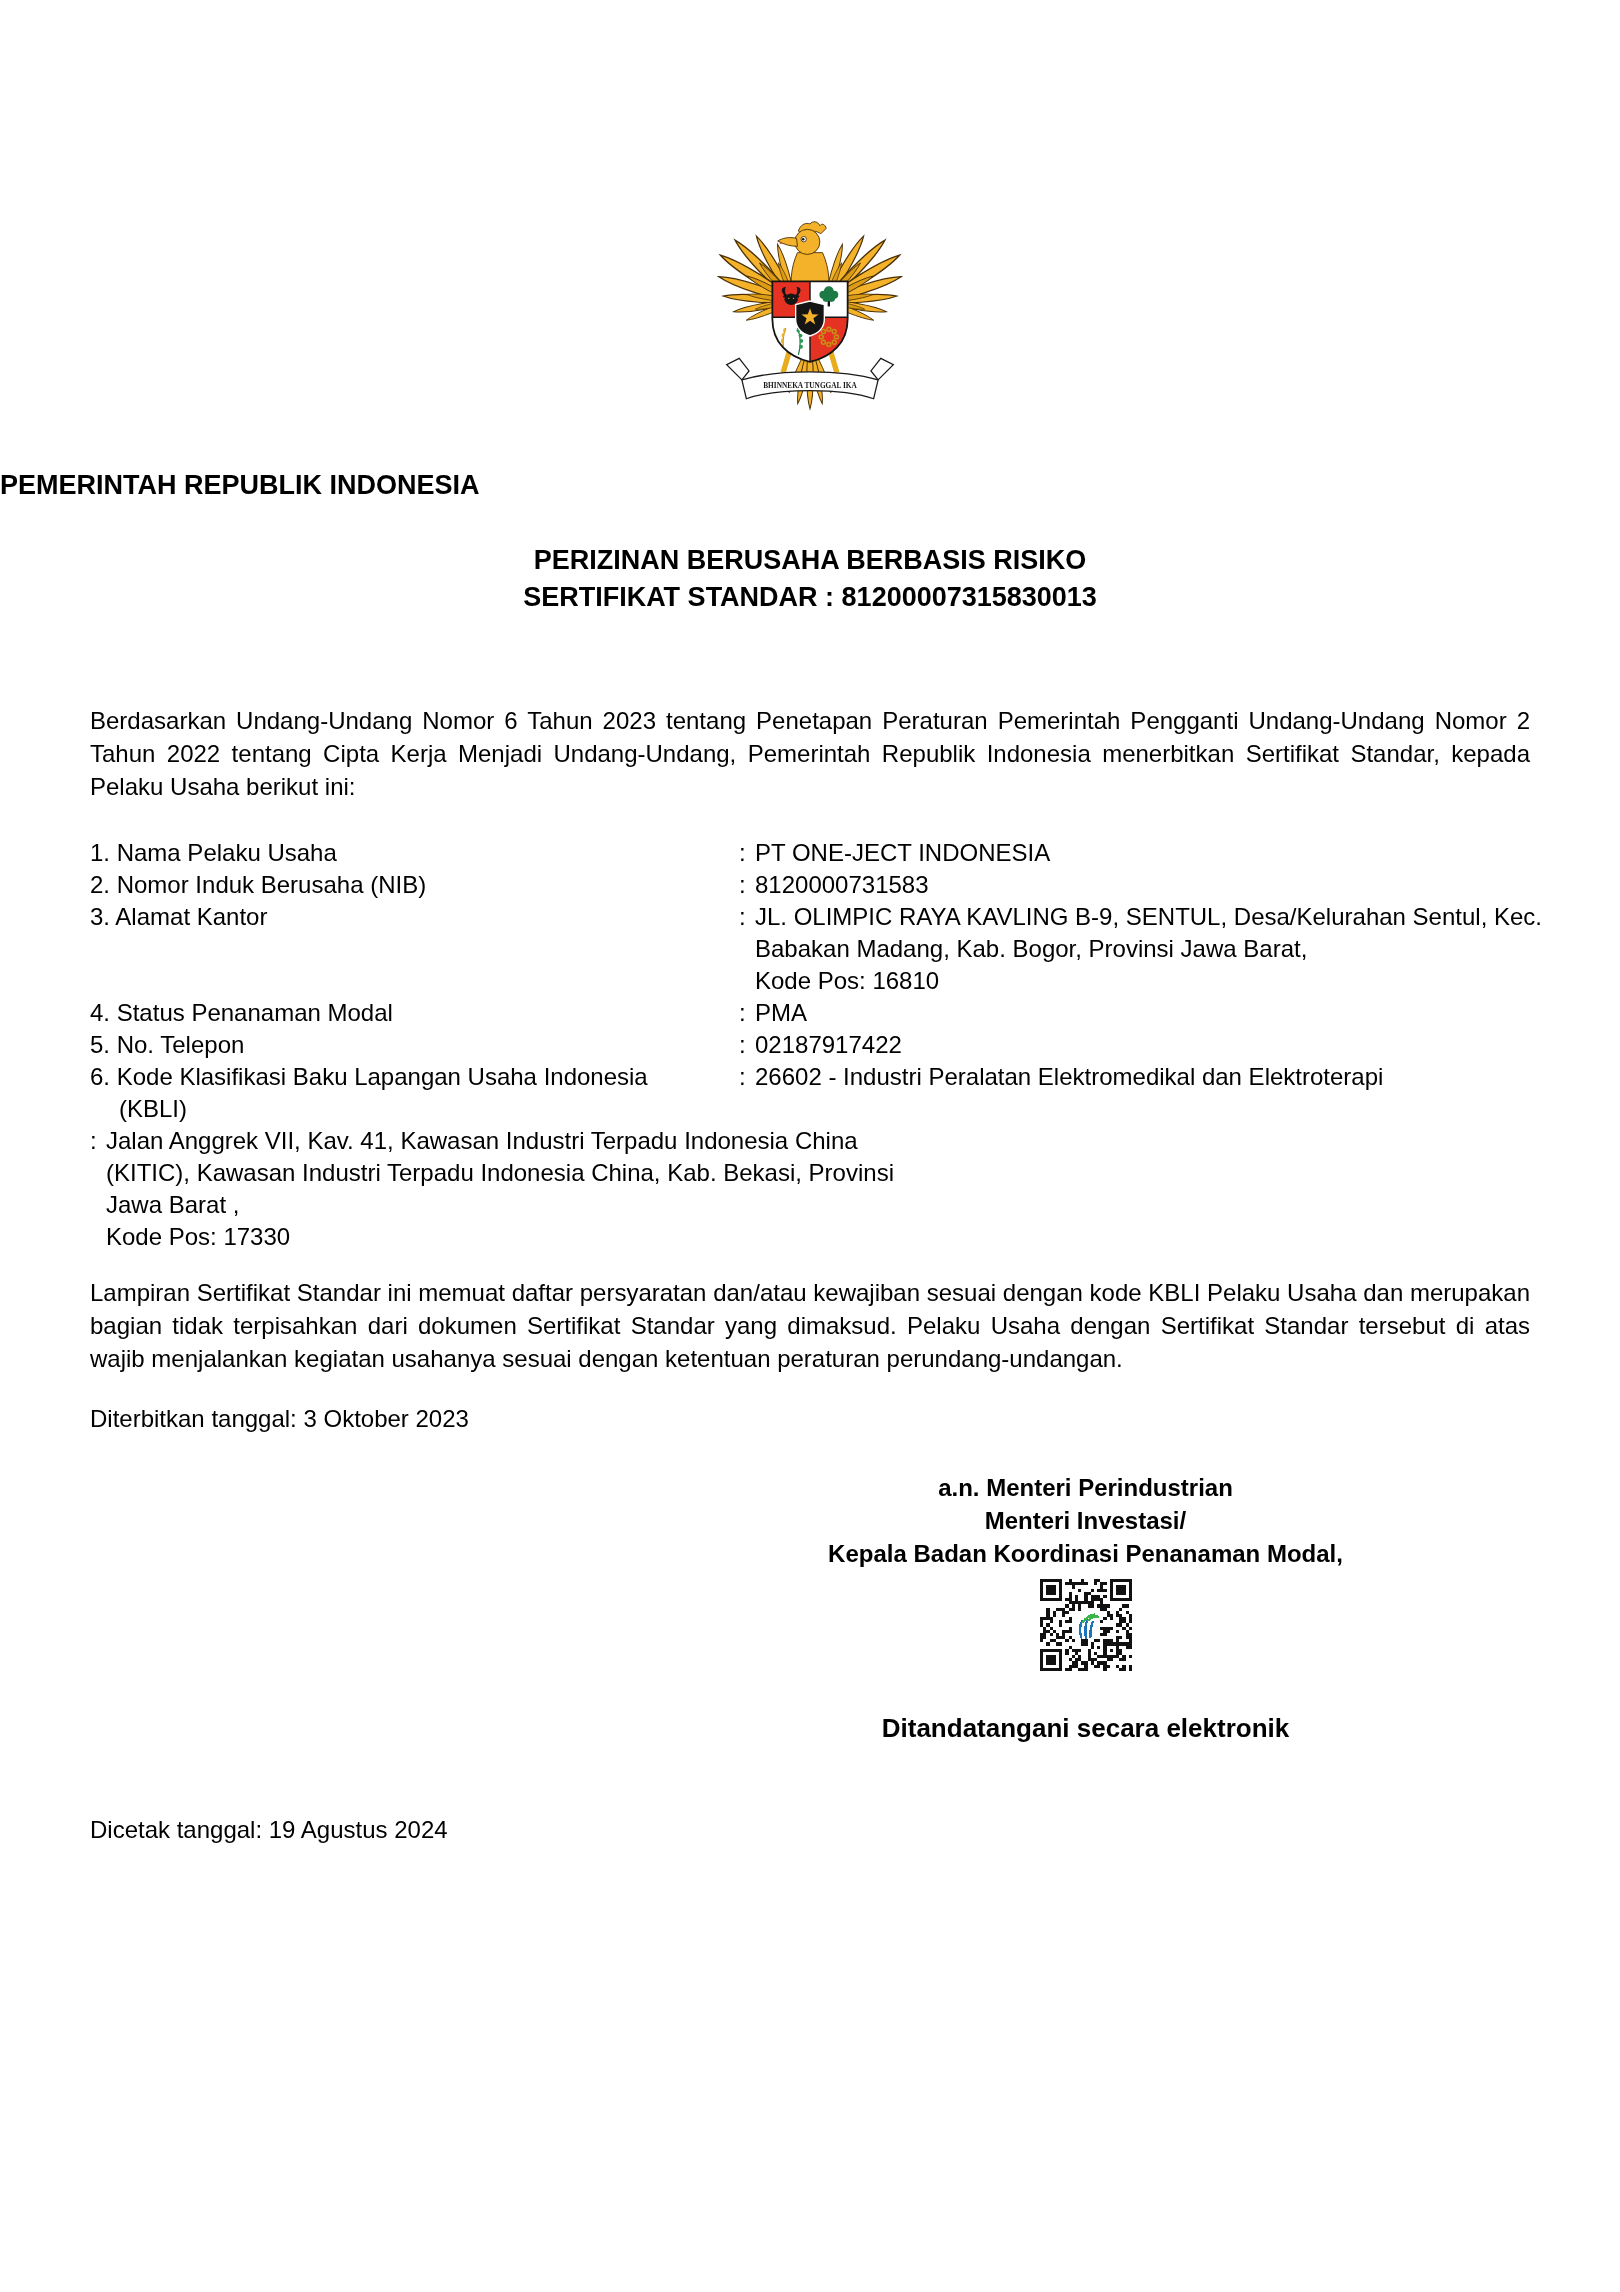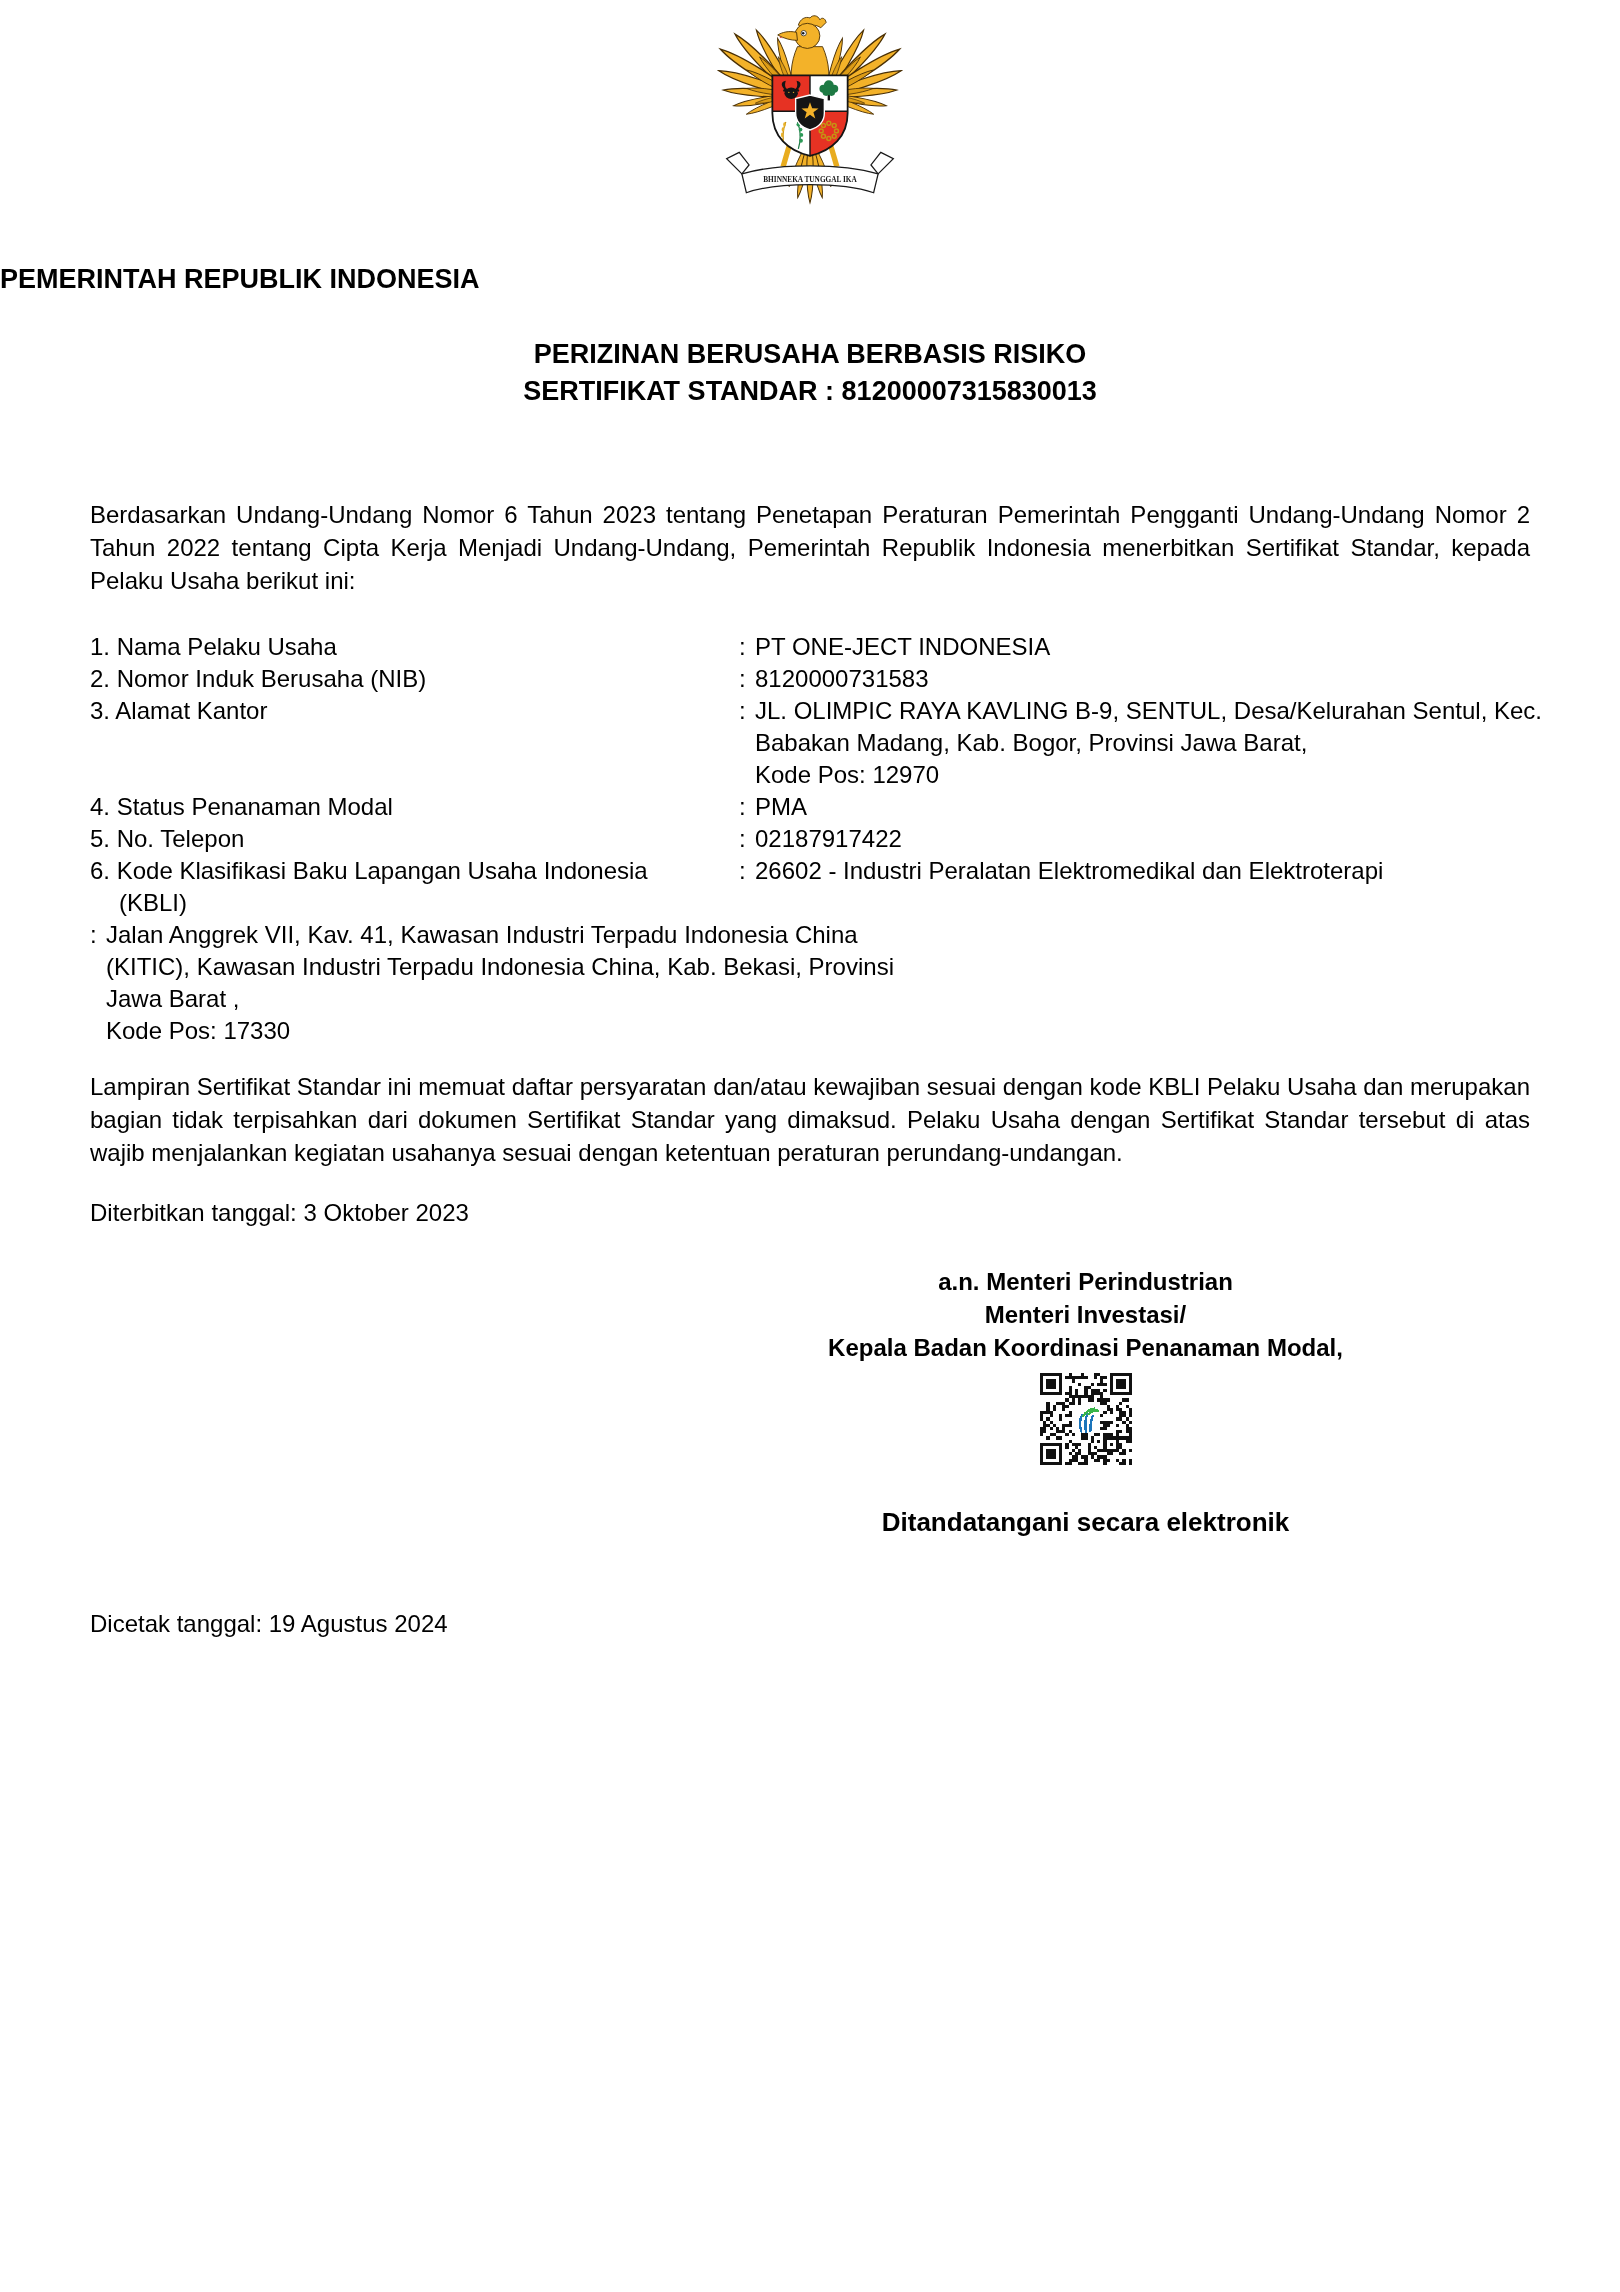--- a/index.html
+++ b/index.html
@@ -5,21 +5,21 @@
   html,body{margin:0;padding:0;background:#e8e8e8;}
   .page{
     position:relative;
     width:1620px;height:2293px;
     background:#ffffff;
     margin:0 auto;
     overflow:hidden;
     font-family:"Liberation Sans","DejaVu Sans",sans-serif;
     color:#000;
   }
-  .emblem-wrap{text-align:center;}
+  .emblem-wrap{padding-top:206px;text-align:center;}
   .gov-title{margin-top:52px;font-size:27px;font-weight:bold;line-height:32px;}
   .doc-title{margin-top:41px;text-align:center;font-size:27px;font-weight:bold;line-height:37px;}
   .content{padding:0 90px;}
   .para{margin-top:88px;font-size:24px;line-height:33px;text-align:justify;}
   .fields{margin-top:34px;font-size:24px;line-height:32px;}
   .row{display:flex;align-items:flex-start;}
   .row .label{width:620px;flex:none;white-space:pre-line;padding-left:29px;text-indent:-29px;}
   .row .colon{flex:none;width:16px;}
   .row .value{flex:none;width:842px;white-space:pre-line;}
   .closing{margin-top:23px;font-size:24px;line-height:33px;text-align:justify;}
@@ -203,21 +203,21 @@
       <div class="row">
         <div class="label">2. Nomor Induk Berusaha (NIB)</div>
         <div class="colon">:</div>
         <div class="value">8120000731583</div>
       </div>
       <div class="row">
         <div class="label">3. Alamat Kantor</div>
         <div class="colon">:</div>
         <div class="value">JL. OLIMPIC RAYA KAVLING B-9, SENTUL, Desa/Kelurahan Sentul, Kec.
 Babakan Madang, Kab. Bogor, Provinsi Jawa Barat,
-Kode Pos: 12970</div>
+Kode Pos: 16810</div>
       </div>
       <div class="row">
         <div class="label">4. Status Penanaman Modal</div>
         <div class="colon">:</div>
         <div class="value">PMA</div>
       </div>
       <div class="row">
         <div class="label">5. No. Telepon</div>
         <div class="colon">:</div>
         <div class="value">02187917422</div>

